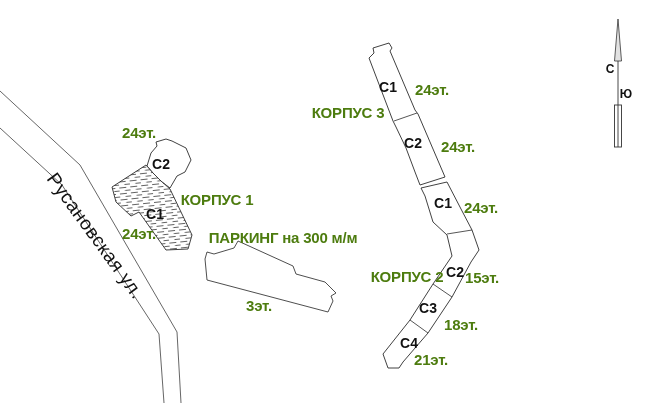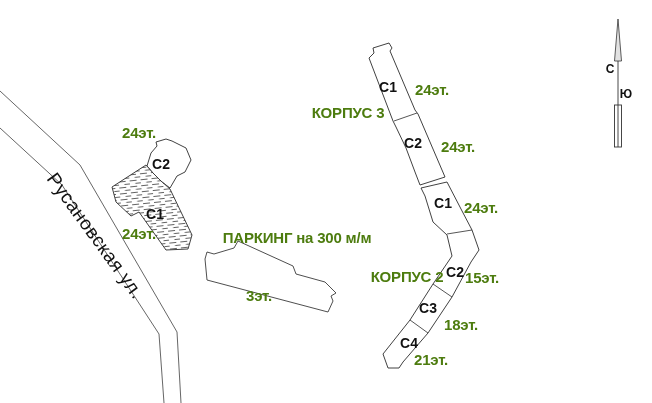--- a/index.html
+++ b/index.html
@@ -66,25 +66,26 @@
       <path d="M618,61 L618,105" stroke="#333" stroke-width="0.9" fill="none"></path>
       <rect x="614.5" y="105" width="7" height="42" fill="#ffffff" stroke="#333" stroke-width="0.9"></rect>
       <path d="M618,105 L618,147" stroke="#333" stroke-width="0.9" fill="none"></path>
     </g>
   </svg>
 
   <div class="street-name" style="left:95px;top:236px;">Русановская ул.</div>
 
   <div class="lbl" style="left:139px;top:132px;">24эт.</div>
   <div class="sec" style="left:161px;top:164px;">С2</div>
+  <div class="lbl" style="left:217px;top:199px;">КОРПУС 1</div>
   <div class="sec" style="left:155px;top:214px;">С1</div>
   <div class="lbl" style="left:139px;top:233px;">24эт.</div>
 
-  <div class="lbl" style="left:297px;top:237px;">ПАРКИНГ на 300 м/м</div>
-  <div class="lbl" style="left:259px;top:295px;">3эт.</div>
+  <div class="lbl" style="left:283px;top:237px;">ПАРКИНГ на 300 м/м</div>
+  <div class="lbl" style="left:259px;top:305px;">3эт.</div>
 
   <div class="lbl" style="left:348px;top:112px;text-align:center;">КОРПУС 3</div>
   <div class="sec" style="left:388px;top:87px;">С1</div>
   <div class="lbl" style="left:432px;top:89px;">24эт.</div>
   <div class="sec" style="left:413px;top:143px;">С2</div>
   <div class="lbl" style="left:458px;top:146px;">24эт.</div>
 
   <div class="lbl" style="left:407px;top:276px;">КОРПУС 2</div>
   <div class="sec" style="left:443px;top:203px;">С1</div>
   <div class="lbl" style="left:481px;top:207px;">24эт.</div>

